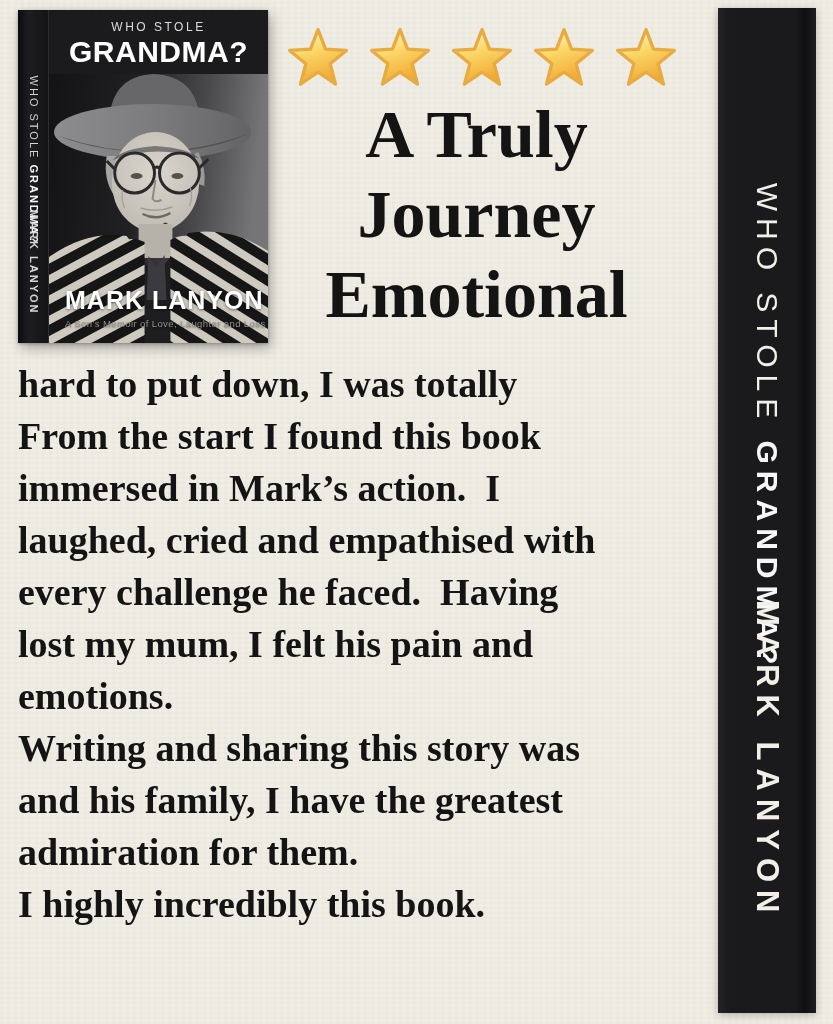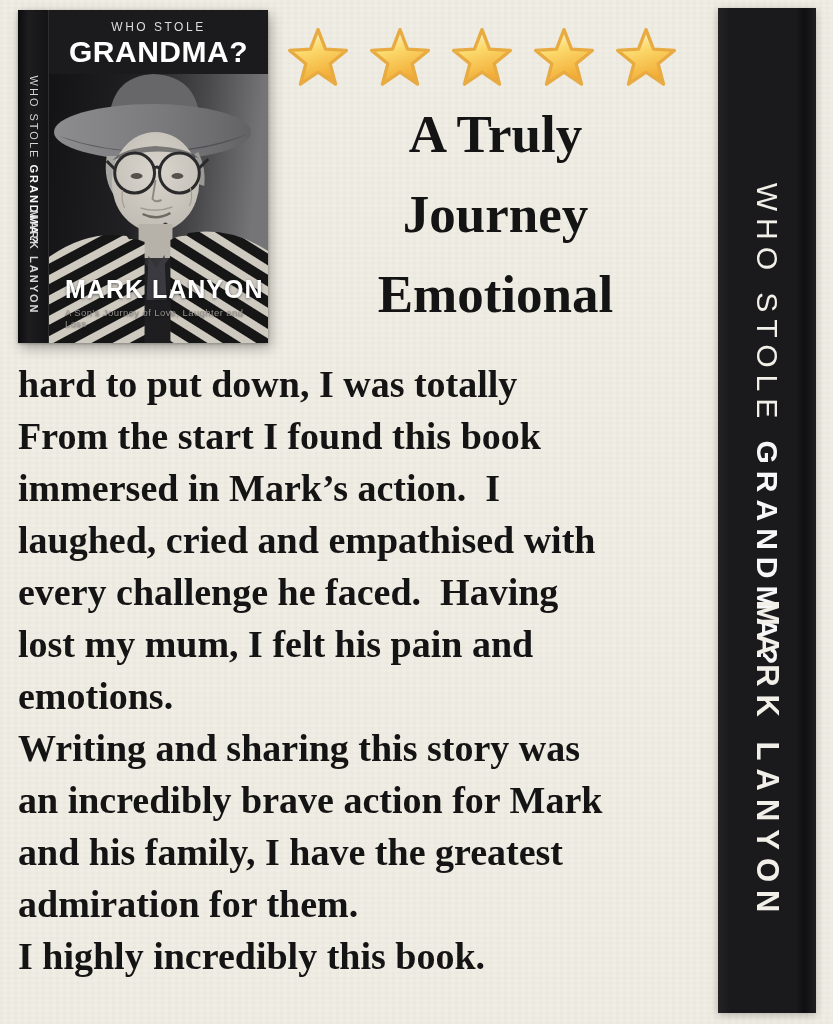--- a/index.html
+++ b/index.html
@@ -66,23 +66,23 @@
   
   .stars{
     position:absolute;left:285px;top:24px;width:400px;height:68px;
     display:flex;gap:16px;align-items:center;
   }
   .star{width:66px;height:66px;display:block;}
   .star path{stroke:var(--star-border,#e7ab41);}
 
   
   .headline{
-    position:absolute;left:268px;top:94px;width:455px;
+    position:absolute;left:249px;top:94px;width:455px;
     font-family:"Liberation Serif","DejaVu Serif",serif;
-    font-weight:700;font-size:53px;line-height:80px;
+    font-weight:700;font-size:68px;line-height:80px;
     color:var(--ink,#101010);text-align:center;
   }
 
   
   .review{
     position:absolute;left:18px;top:358px;width:702px;
     font-family:"Liberation Serif","DejaVu Serif",serif;
     font-weight:700;font-size:38px;line-height:52px;
     color:var(--ink,#141414);
   }
@@ -195,21 +195,21 @@
         <path d="M158,234 Q140,220 122,230 L122,250 L150,250 Z" fill="url(#stripesR)"></path>
       </svg>
 
       <div class="cover-head">
         <div class="cover-title-small">WHO STOLE</div>
         <div class="cover-title-big">GRANDMA?</div>
       </div>
 
       <div class="cover-footer">
         <div class="cover-author">MARK LANYON</div>
-        <div class="cover-subtitle">A Son’s Journey of Love, Laughter and Loss</div>
+        <div class="cover-subtitle">A Son’s Memoir of Love, Laughter and Loss</div>
       </div>
     </div>
   </div>
 
   <div class="stars">
       <svg class="star" viewBox="0 0 100 100">
     <path d="M50,7 L61.4,36.6 L93,38.6 L68.4,58.6 L76.6,89.6 L50,71.6 L23.4,89.6 L31.6,58.6 L7,38.6 L38.6,36.6 Z" fill="url(#starGrad)" stroke-width="5" stroke-linejoin="round"></path>
   </svg>
       <svg class="star" viewBox="0 0 100 100">
     <path d="M50,7 L61.4,36.6 L93,38.6 L68.4,58.6 L76.6,89.6 L50,71.6 L23.4,89.6 L31.6,58.6 L7,38.6 L38.6,36.6 Z" fill="url(#starGrad)" stroke-width="5" stroke-linejoin="round"></path>
@@ -233,21 +233,20 @@
 
   <div class="review">
       <div class="review-line">hard to put down, I was totally</div>
       <div class="review-line">From the start I found this book</div>
       <div class="review-line">immersed in Mark’s action.  I</div>
       <div class="review-line">laughed, cried and empathised with</div>
       <div class="review-line">every challenge he faced.  Having</div>
       <div class="review-line">lost my mum, I felt his pain and</div>
       <div class="review-line">emotions.</div>
       <div class="review-line">Writing and sharing this story was</div>
-      <div class="review-line">an incredibly brave action for Mark</div>
       <div class="review-line">and his family, I have the greatest</div>
       <div class="review-line">admiration for them.</div>
       <div class="review-line">I highly incredibly this book.</div>
     </div>
 
   <div class="side-spine">
     <div class="vwrap spine-title-wrap">
       <div class="vtext">
         <span>WHO STOLE </span><span class="bold-seg">GRANDMA?</span>
       </div>

